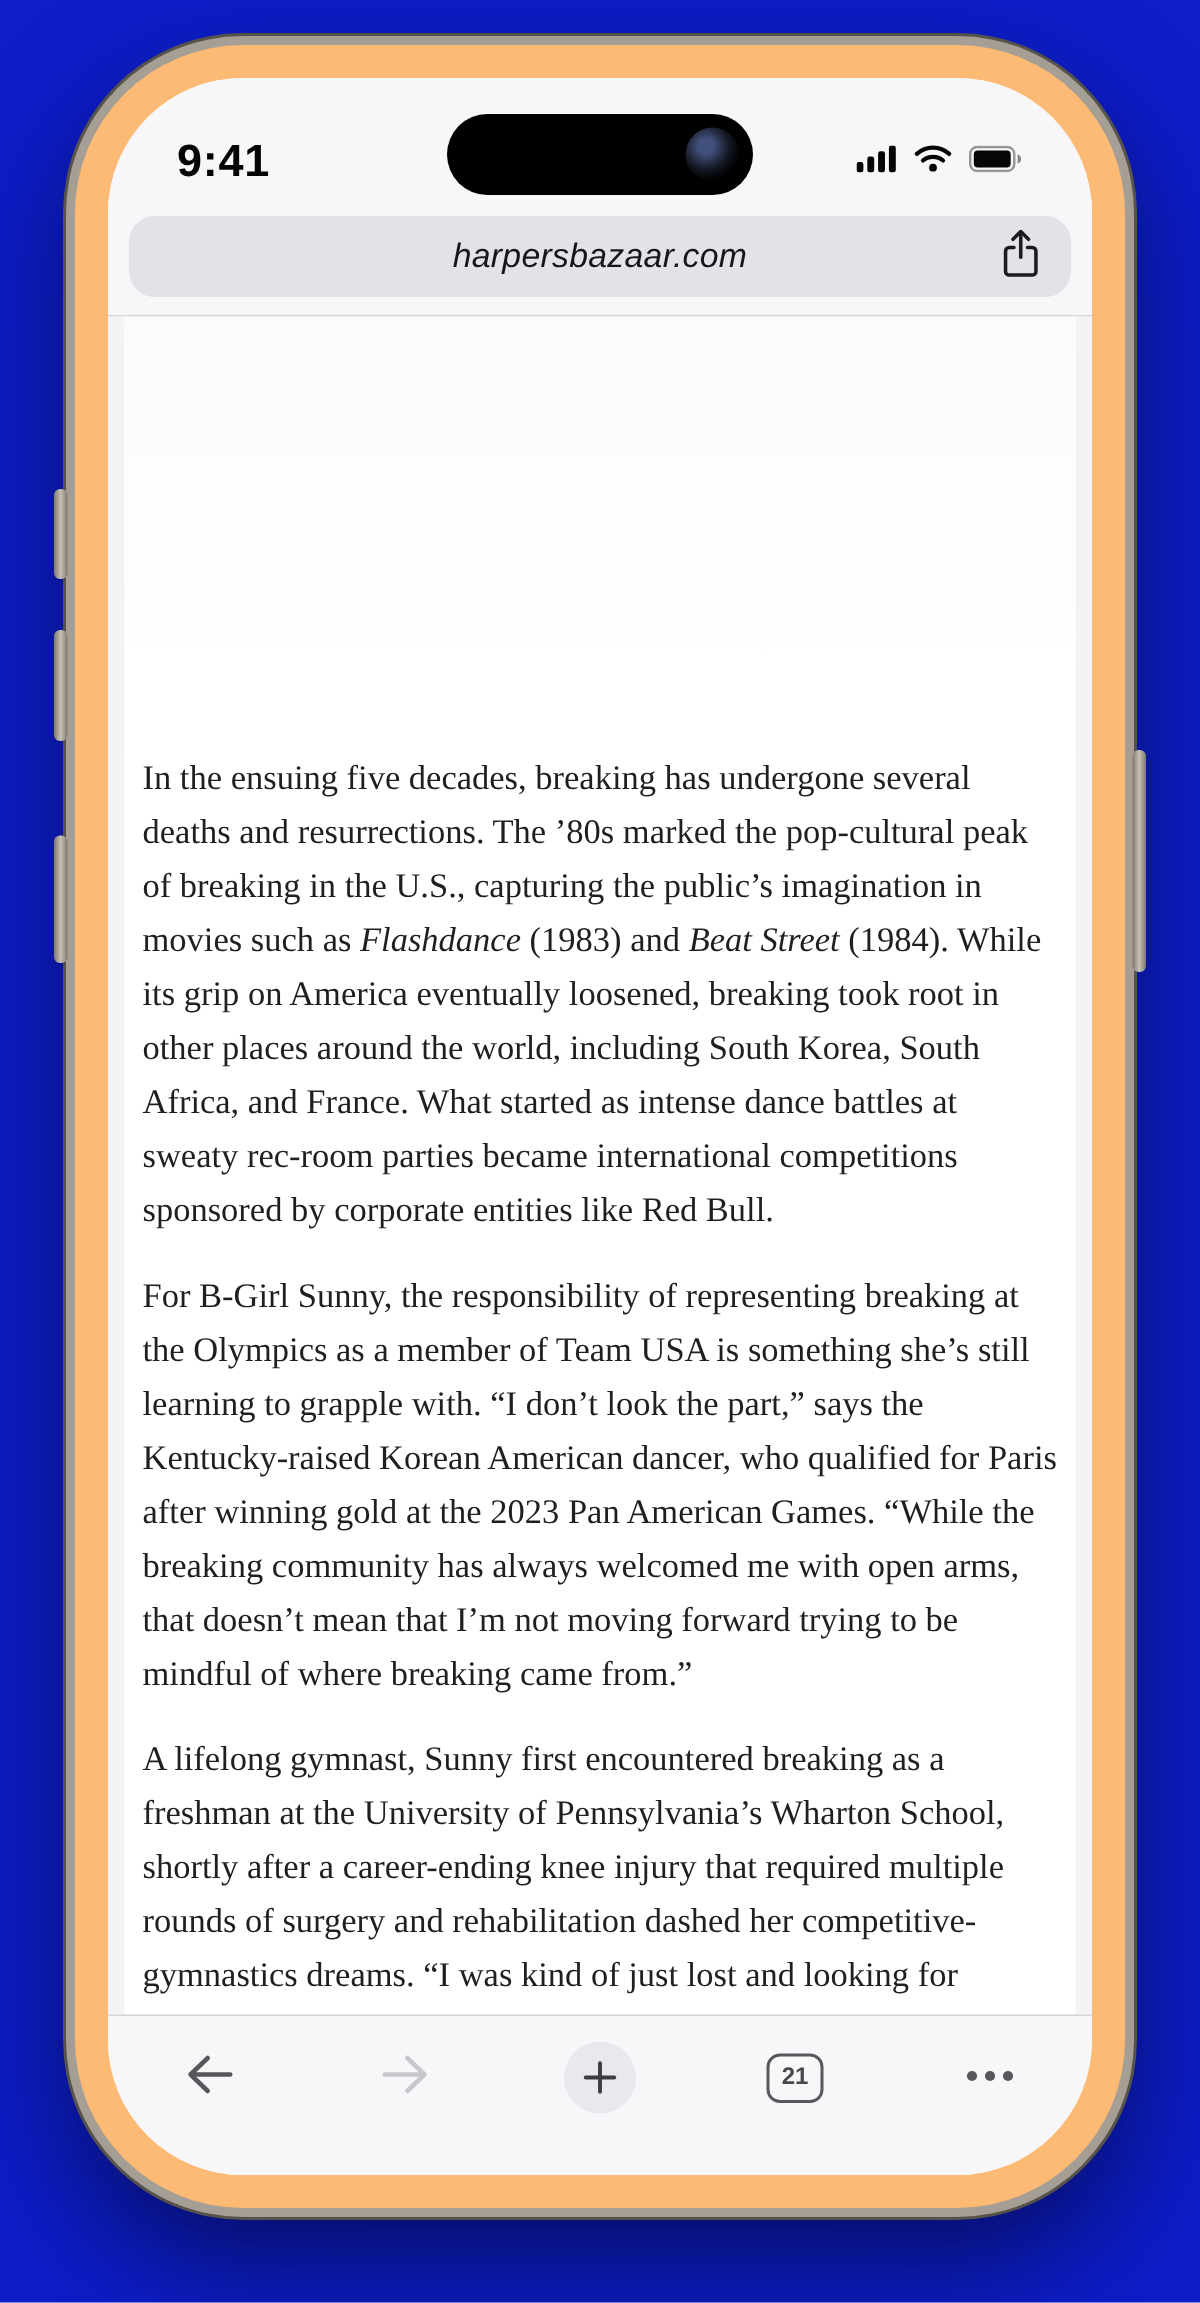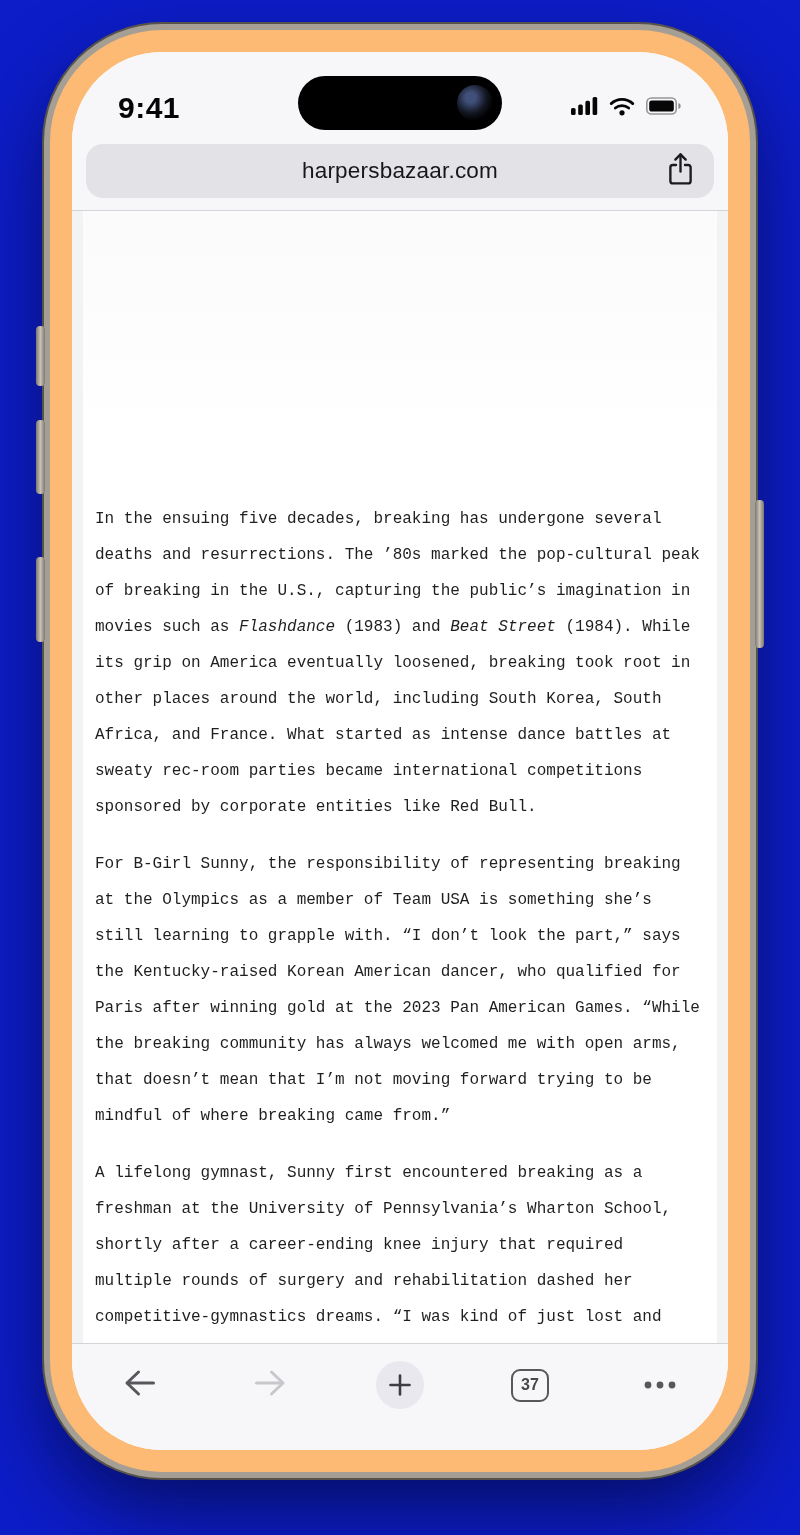--- a/index.html
+++ b/index.html
@@ -62,21 +62,21 @@
     background:#000; border-radius:28px;
   }
   .camera {
     position:absolute; right:9px; top:9px;
     width:36px; height:36px; border-radius:50%;
     background:radial-gradient(circle at 38% 35%, #41507a 0 16%, #141722 48%, #000 72%);
   }
   .status-icons { margin-left:auto; display:flex; align-items:center; gap:11px; }
 
   
-  .url-row { padding:0 14px 12px; }
+  .url-row { padding:0 14px 12px;font-style:italic; }
   .url-pill {
     height:54px; border-radius:17px;
     background:#e3e2e7;
     display:flex; align-items:center; justify-content:center;
     position:relative;
     cursor:pointer;
   }
   .url-text { font-size:22.5px; color:#17171a; letter-spacing:.2px; }
   .share-btn {
     position:absolute; right:16px; top:50%;
@@ -95,22 +95,22 @@
     margin:0 11px;
     height:100%;
     overflow:hidden;
   }
   .hero-space {
     height:290px;
     background:linear-gradient(180deg,#fbfbfc 0%, #ffffff 80%);
   }
   .article {
     padding:0 12px;
-    font-family:Liberation Mono, monospace;
-    font-size:16px; line-height:36px;
+    font-family:Liberation Serif, serif;
+    font-size:23px; line-height:36px;
     color:#1f1f21;
   }
   .article p { margin:0 0 21px; }
   .article em { font-style:italic; }
 
   
   .toolbar {
     flex:0 0 auto;
     height:107px;
     background:#f7f6f8;
@@ -227,21 +227,21 @@
       <div class="tool-btn">
         <span class="plus-circle">
           <svg width="24" height="24" viewBox="0 0 24 24" fill="none" stroke="#3e3e42" stroke-width="2.6" stroke-linecap="round">
             <path d="M12 2.5 v19"></path>
             <path d="M2.5 12 h19"></path>
           </svg>
         </span>
       </div>
       <div class="tool-btn">
         <span class="tabs-box">
-          <span>37</span>
+          <span>21</span>
         </span>
       </div>
       <div class="tool-btn">
         <span>
           <svg width="34" height="10" viewBox="0 0 34 10" fill="#58585c">
             <circle cx="5" cy="5" r="3.4"></circle>
             <circle cx="17" cy="5" r="3.4"></circle>
             <circle cx="29" cy="5" r="3.4"></circle>
           </svg>
         </span>

